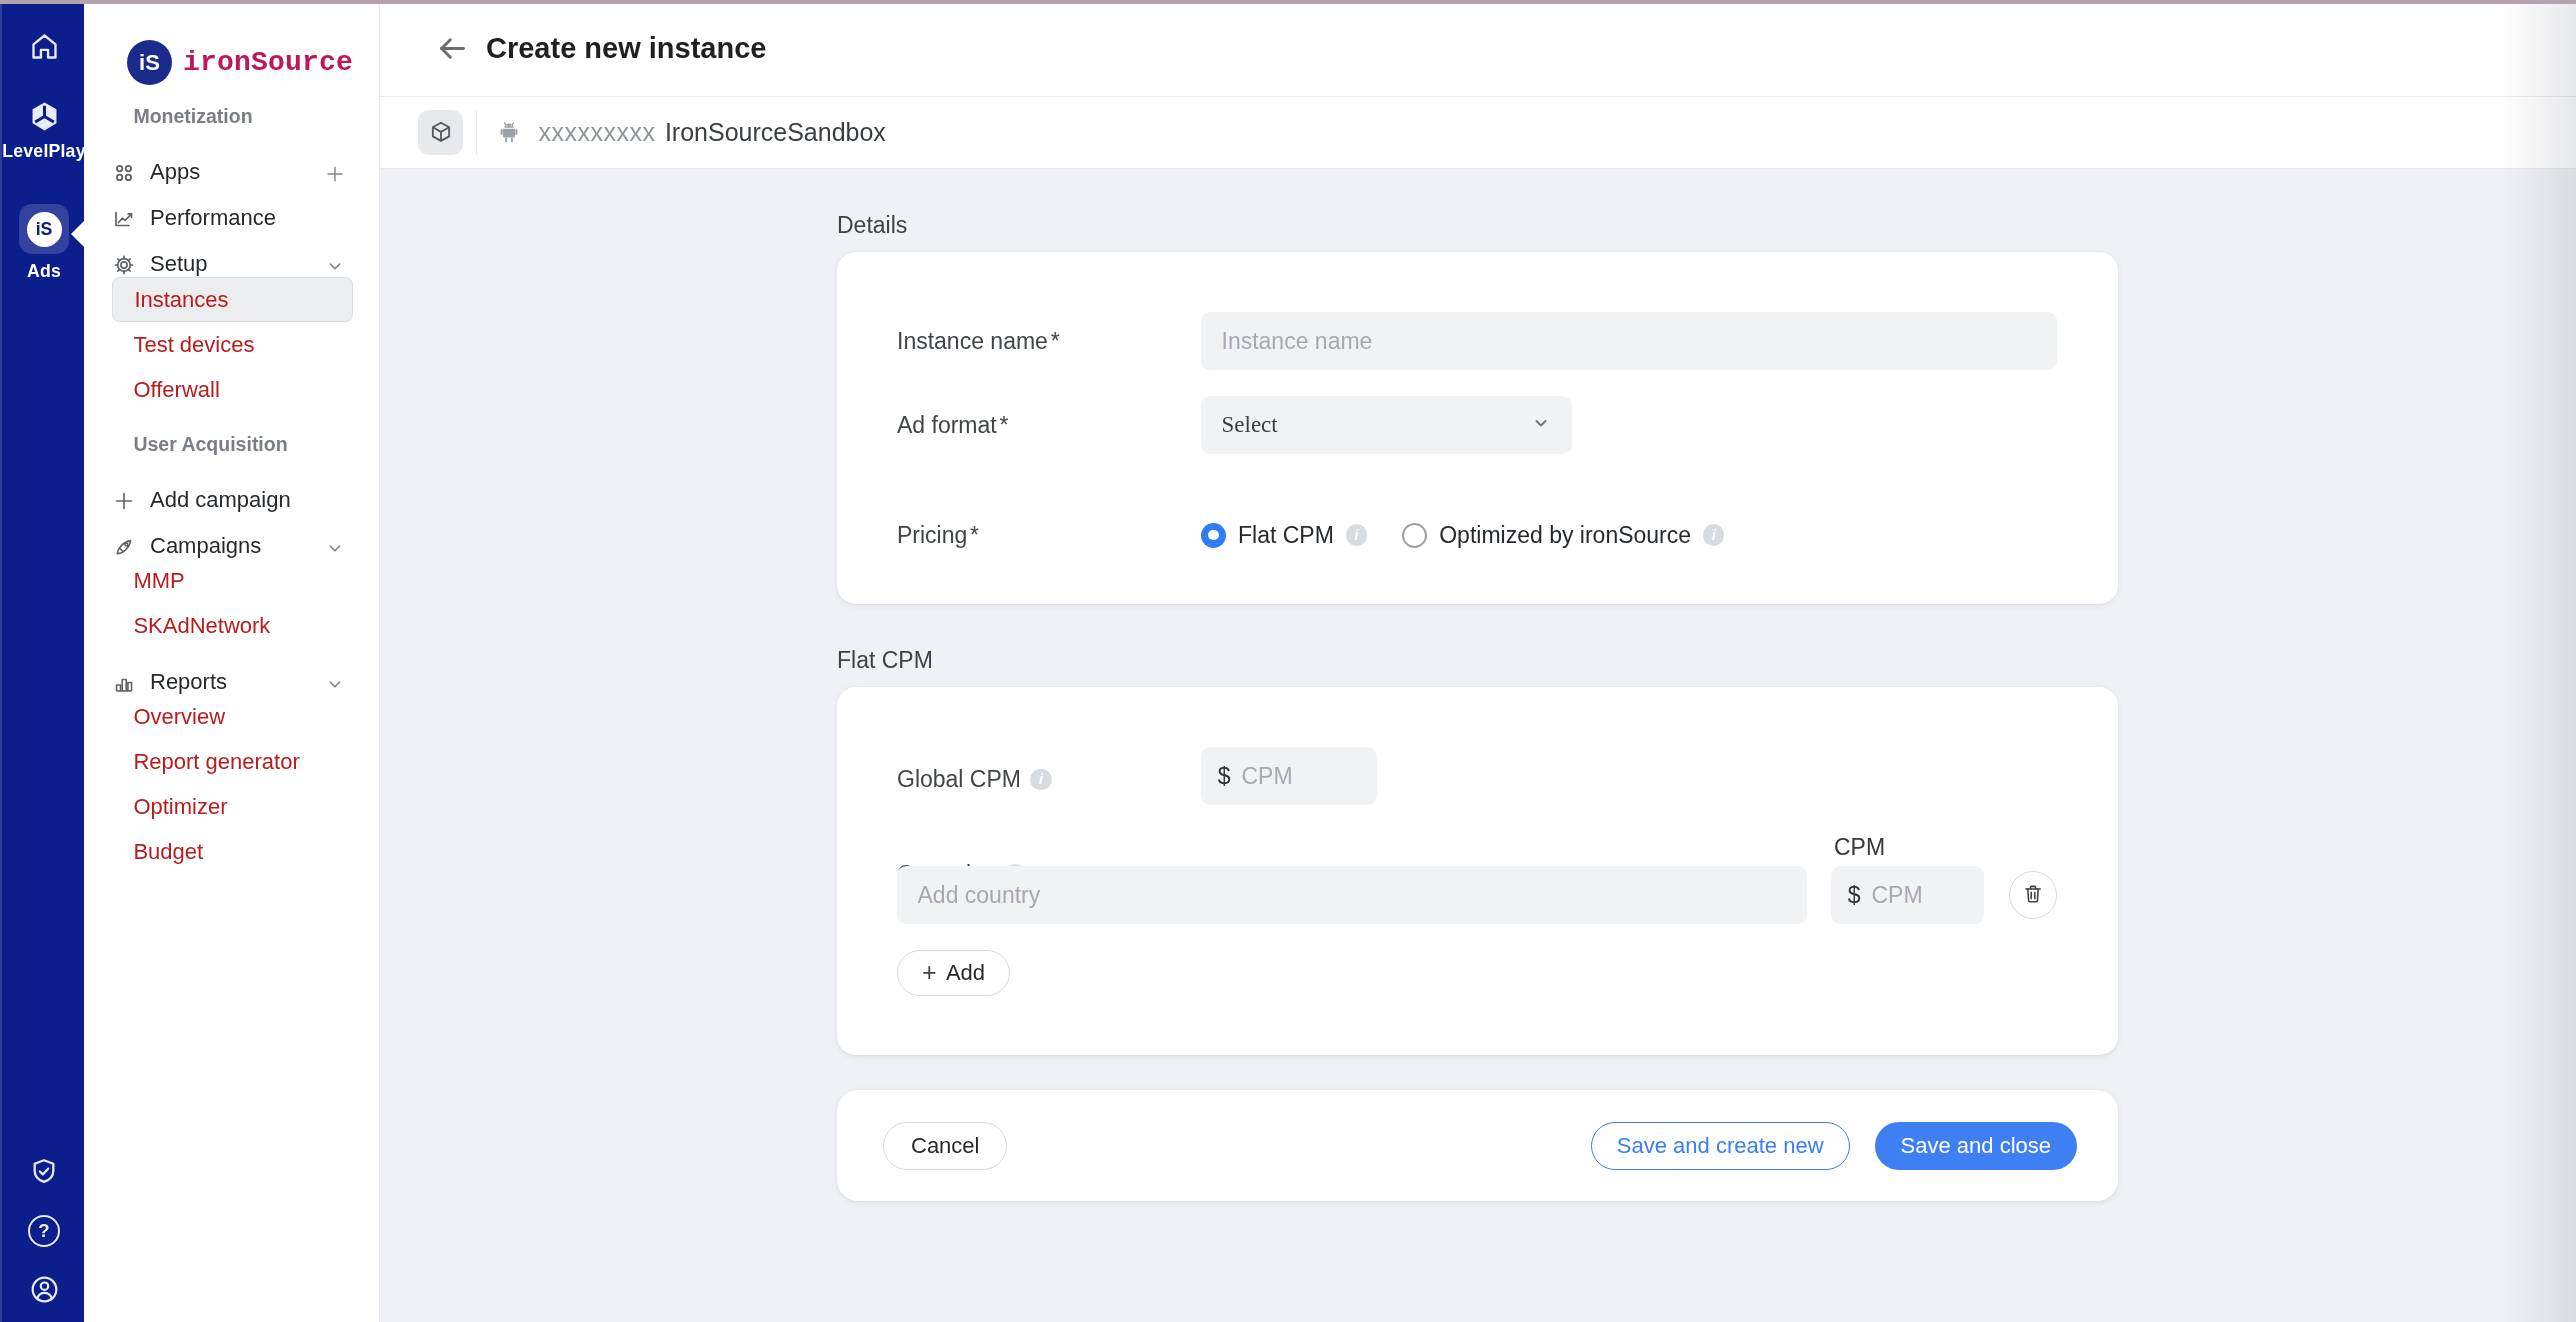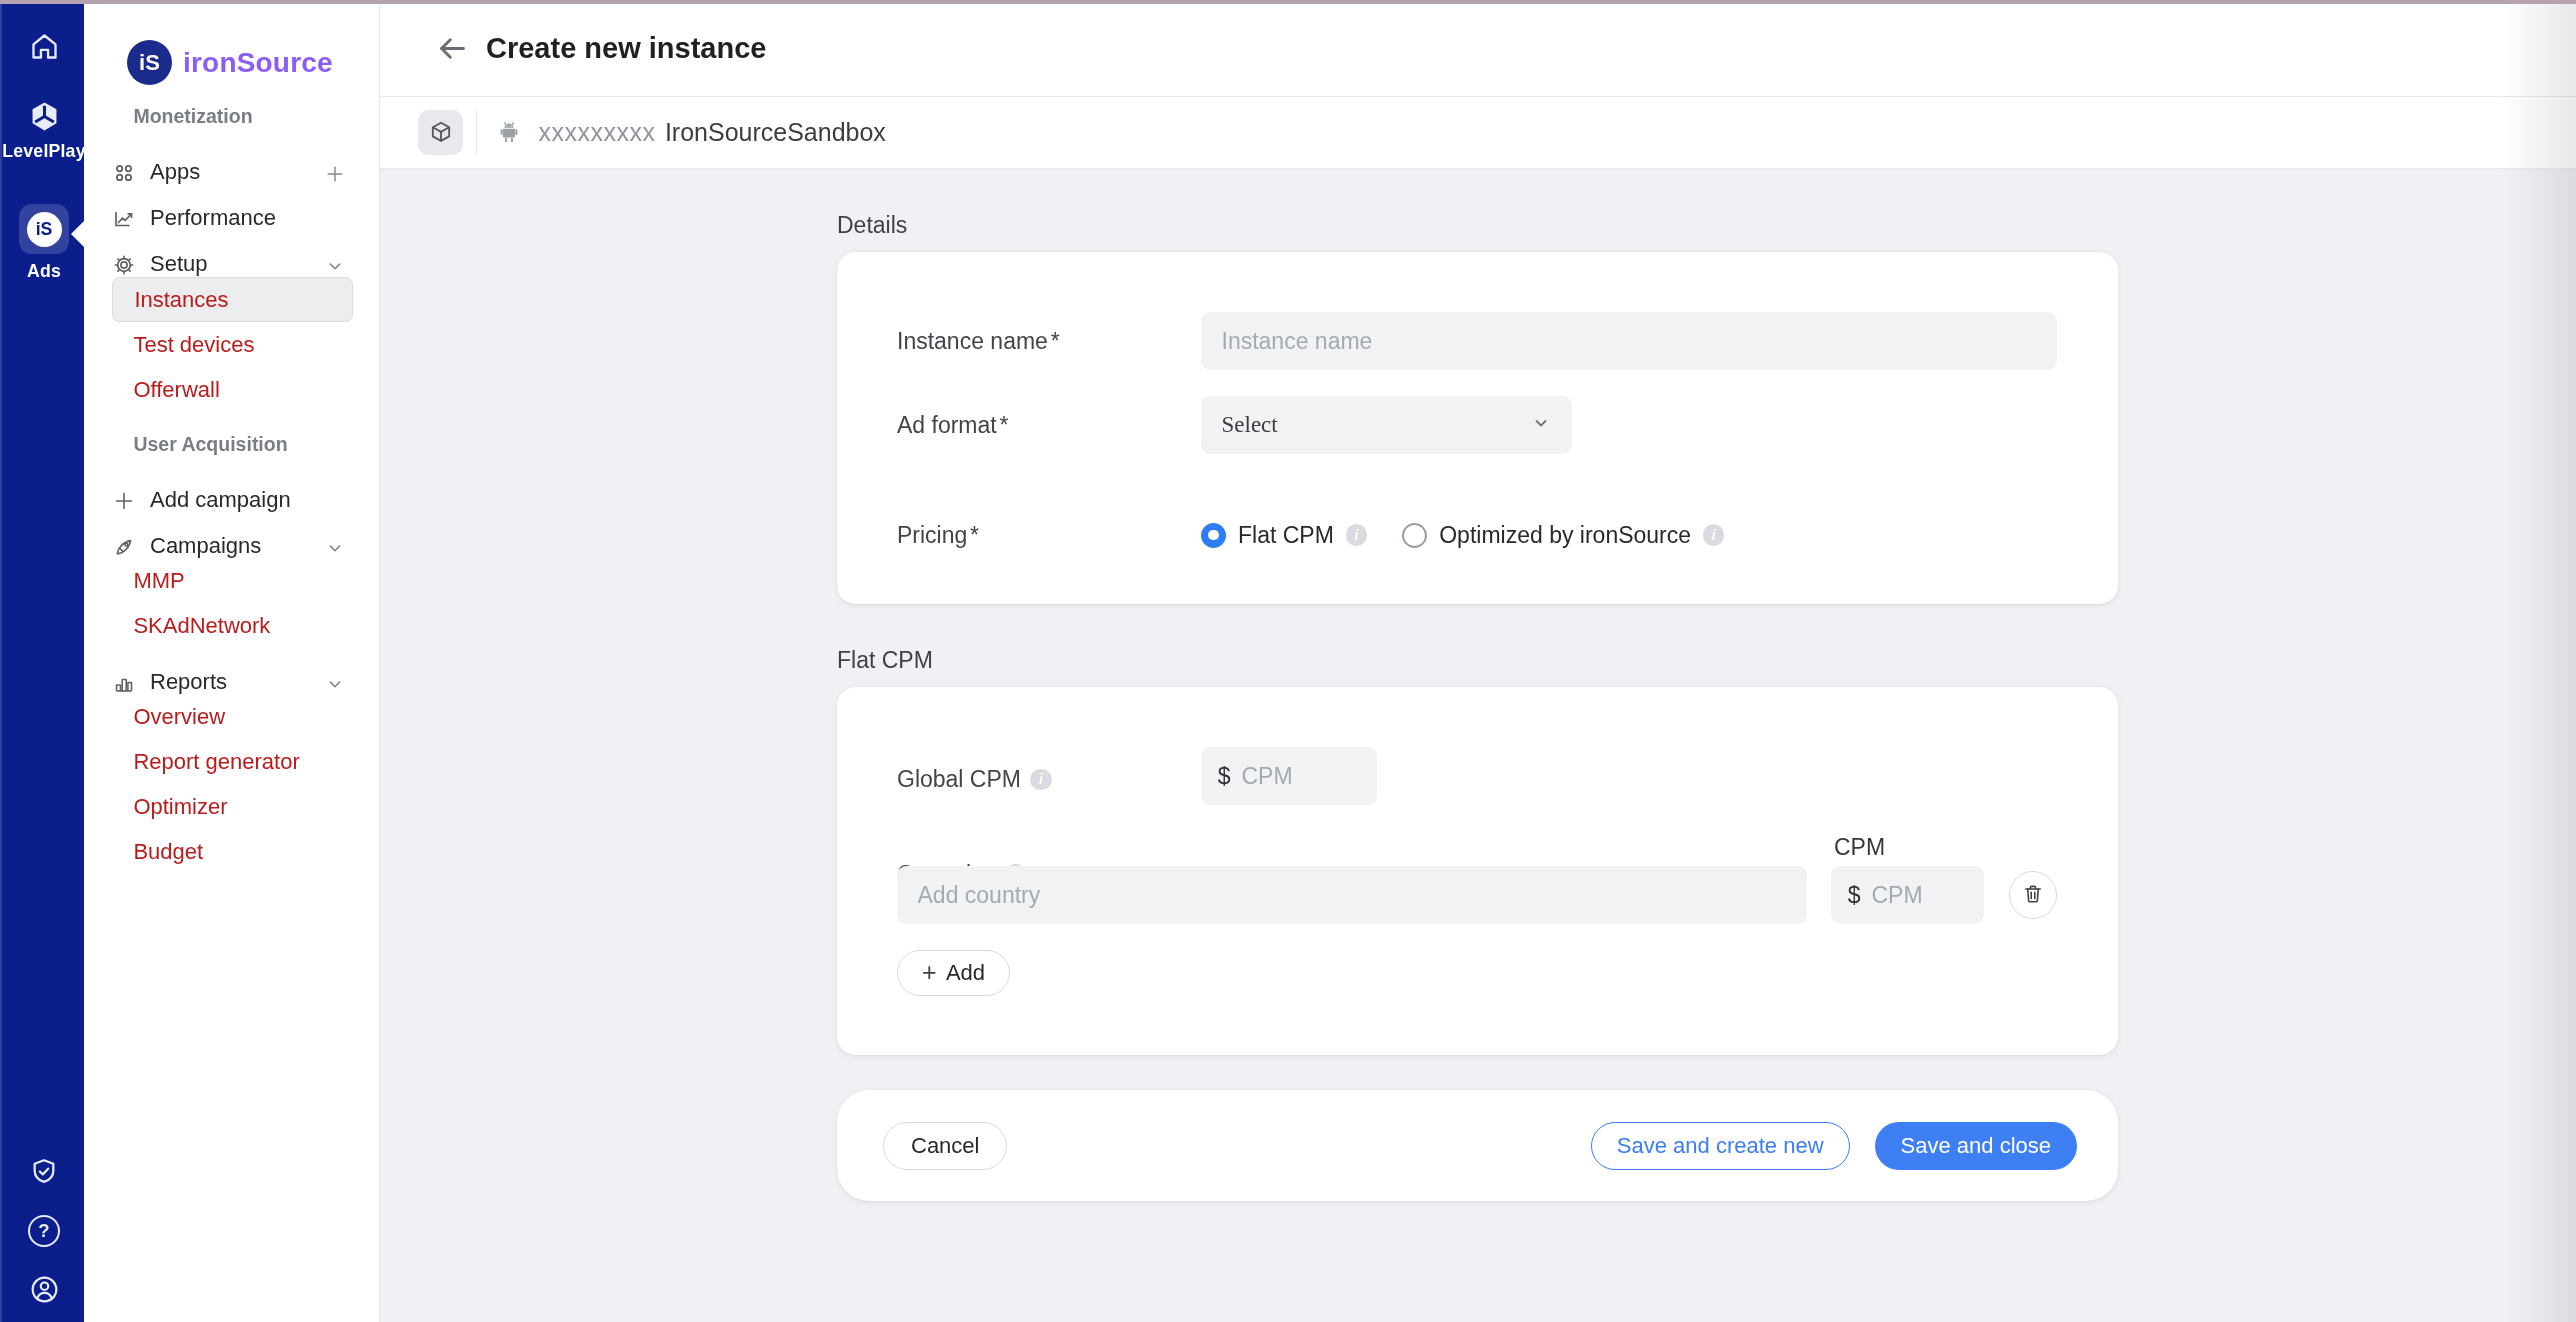--- a/index.html
+++ b/index.html
@@ -25,21 +25,21 @@
                 border-top:13px solid transparent; border-bottom:13px solid transparent; border-right:13px solid #FFFFFF; }
   .rail-circle-glyph { width:32px; height:32px; border-radius:50%; border:2.3px solid #E8ECF8;
                        display:flex; align-items:center; justify-content:center; font-size:18.6px; font-weight:700; color:#E8ECF8; }
 
   
   .sidebar { position:absolute; left:84px; top:0; bottom:0; width:296px; background:#FFFFFF;
              border-right:0.9px solid #E6E8EB; z-index:10; }
   .logo-row { display:flex; align-items:center; gap:11px; padding:28px 0 0 43px; height:97px; }
   .logo-circle { width:45px; height:45px; border-radius:50%; background:#1B2B8C; color:#FFFFFF;
                  display:flex; align-items:center; justify-content:center; font-weight:800; font-size:22px; }
-  .wordmark { font-size:28px; font-weight:800; color:#8b5cf6; letter-spacing:0.2px; }
+  .wordmark { font-size:28px; font-weight:800; color:#be185d; letter-spacing:0.2px;font-family:Liberation Mono, monospace; }
 
   .section-label { padding-left:21.4px; margin:8px 28px 11px 28px; font-size:19.5px; font-weight:700; color:#797E85; }
   .section-label.second { margin-top:20.5px; }
   .nav-item { display:flex; align-items:flex-end; height:46px; margin:0 26px 0 28px; padding:0 7.4px 0 0;
               border-radius:7.4px; cursor:pointer; color:#2C2F33; }
   .nav-item .nicon { width:24px; height:24px; margin-left:0; color:#5F6368; flex:0 0 auto; }
   .nav-item .nicon svg { width:24px; height:24px; }
   .nav-label { margin-left:14px; font-size:22px; color:#26292D; }
   .nav-right { margin-left:auto; color:#84898F; display:flex; align-items:center; }
   .nav-right svg { width:22px; height:22px; }
@@ -105,21 +105,21 @@
   .col-head { position:absolute; font-size:23px; color:#34383D; }
   .label-with-info { position:absolute; display:flex; align-items:center; gap:9.3px; }
 
   .trash-btn { position:absolute; width:48px; height:48px; border-radius:50%; background:#FFFFFF;
                border:0.9px solid #D7DADD; display:flex; align-items:center; justify-content:center;
                color:#3F4246; cursor:pointer; }
   .add-btn { position:absolute; height:46px; padding:0 24px; border-radius:24px; background:#FFFFFF;
              border:0.9px solid #D7DADD; display:flex; align-items:center; gap:9.3px; font-size:22px; color:#26292D; cursor:pointer; }
   .add-btn .plus { font-size:25px; color:#3F4246; line-height:1; margin-top:-1.9px; }
 
-  .footer-card { height:111px; border-radius:32px; background:#FFFFFF; margin-top:35px;
+  .footer-card { height:111px; border-radius:21px; background:#FFFFFF; margin-top:35px;
                  box-shadow:0 1.9px 7.4px rgba(25,28,50,0.06), 0 0.9px 1.9px rgba(25,28,50,0.05);
                  display:flex; align-items:center; padding:0 41px 0 46px; }
   .btn { height:48px; display:flex; align-items:center; justify-content:center; border-radius:24px;
          font-family:"Liberation Sans", sans-serif; font-size:22px; cursor:pointer; }
   .btn-cancel { padding:0 27px; background:#FFFFFF; border:0.9px solid #D7DADD; color:#26292D; }
   .footer-right { margin-left:auto; display:flex; align-items:center; gap:25px; }
   .btn-outline-blue { padding:0 25px; background:#FFFFFF; border:1.4px solid #3A7DF6; color:#3A7DF6; }
   .btn-blue { padding:0 26px; background:#3E80F4; border:none; color:#FFFFFF; }
 </style>
 </head>

